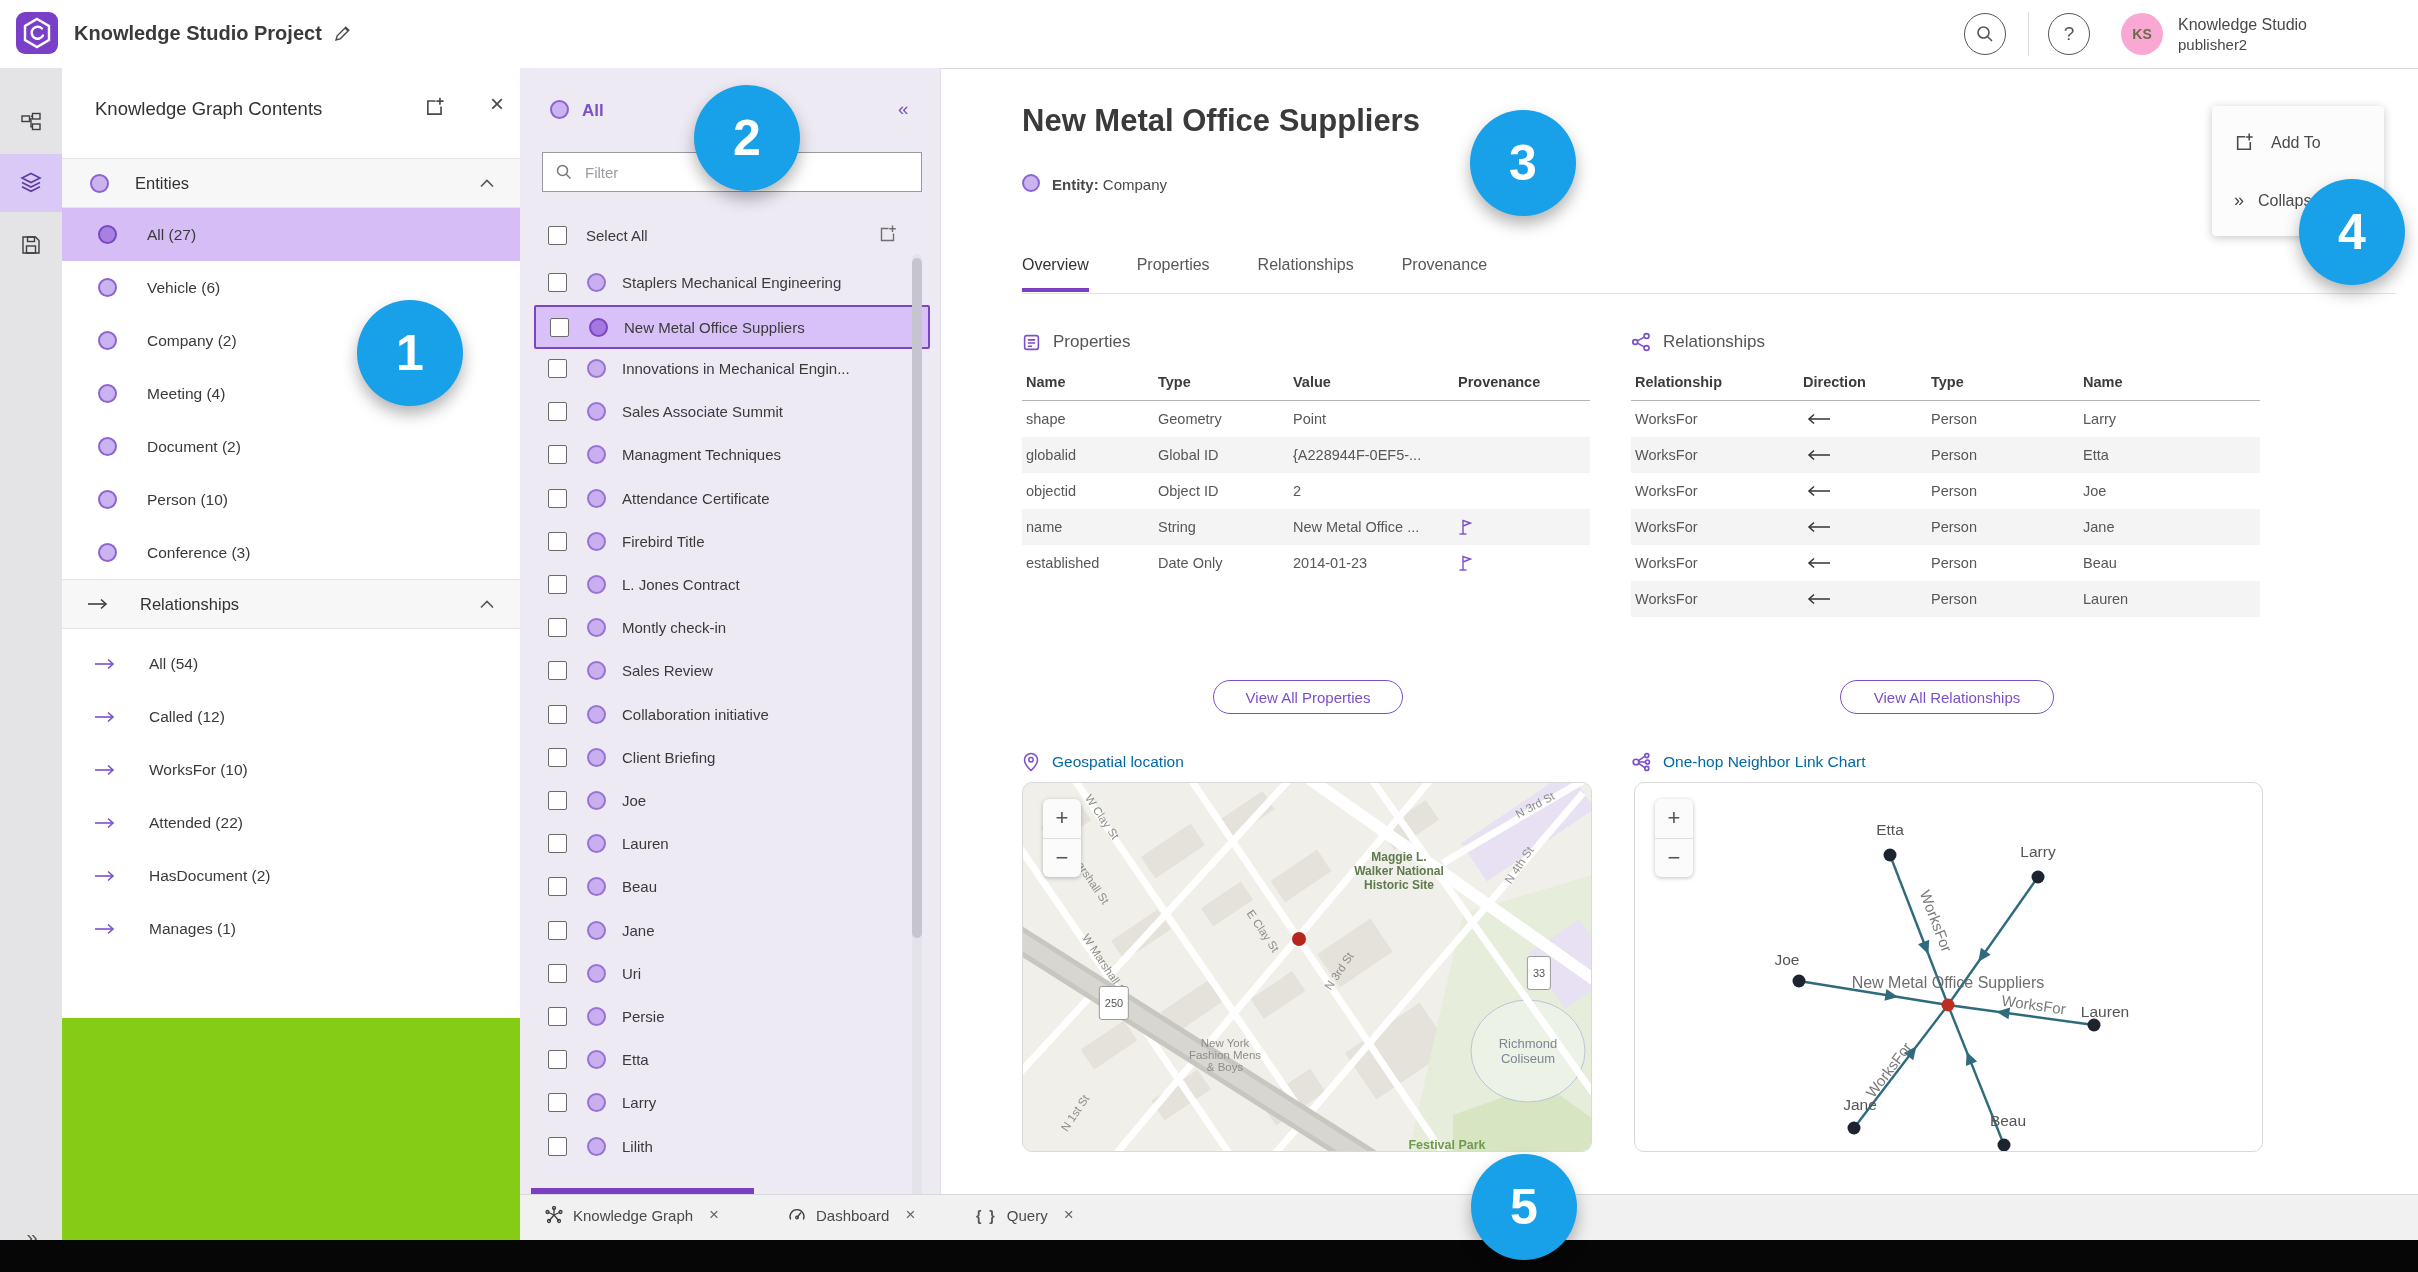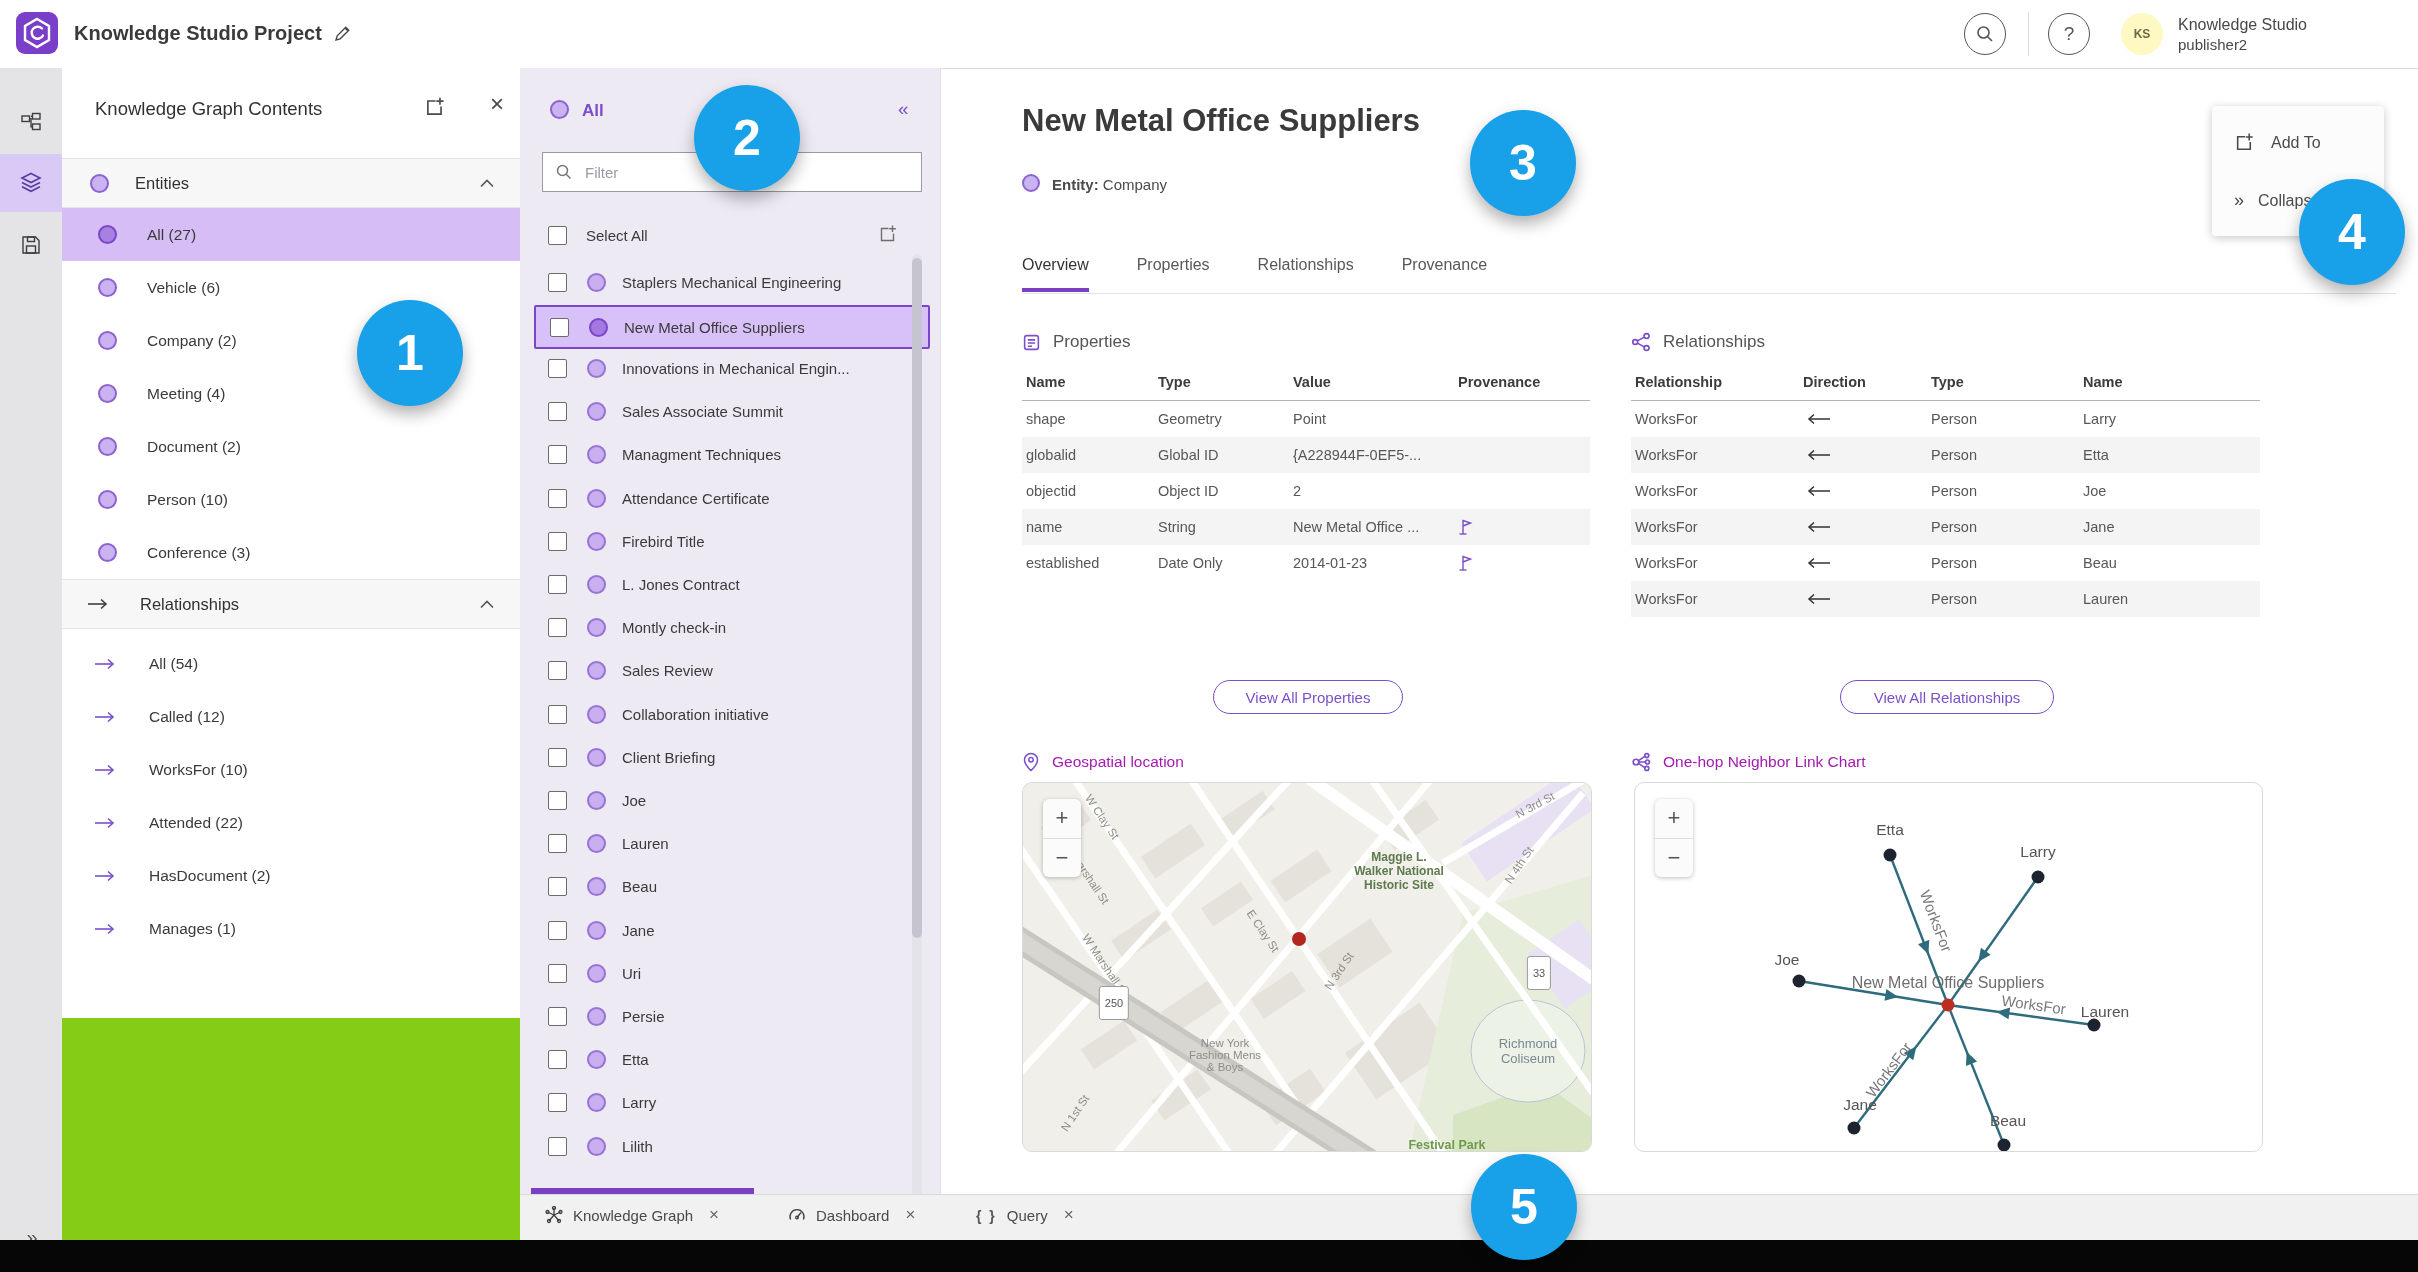--- a/index.html
+++ b/index.html
@@ -9,22 +9,22 @@
   svg{display:block;}
 
   
   .topbar{left:0;top:0;width:2418px;height:68px;background:#fff;border-bottom:1px solid #d9d9d9;}
   .logo{left:16px;top:12px;width:42px;height:42px;border-radius:9px;background:#7a3fc8;}
   .app-title{left:74px;top:22px;font-size:20px;font-weight:600;color:#3a3a3a;}
   .pencil{left:332px;top:24px;}
   .circle-btn{width:42px;height:42px;border-radius:50%;border:1.5px solid #555;box-sizing:border-box;
               display:flex;align-items:center;justify-content:center;background:#fff;}
   .tb-divider{left:2028px;top:12px;width:1px;height:44px;background:#dcdcdc;}
-  .avatar{left:2121px;top:13px;width:42px;height:42px;border-radius:50%;background:#fef9c3;
-          display:flex;align-items:center;justify-content:center;font-size:12px;font-weight:700;color:#6b6b4a;}
+  .avatar{left:2121px;top:13px;width:42px;height:42px;border-radius:50%;background:#f9a8d4;
+          display:flex;align-items:center;justify-content:center;font-size:14px;font-weight:700;color:#6b6b4a;}
   .user-line1{left:2178px;top:16px;font-size:16px;color:#484848;}
   .user-line2{left:2178px;top:36px;font-size:15px;color:#484848;}
   .help-q{font-size:19px;color:#555;font-weight:400;}
 
   
   .rail{left:0;top:68px;width:62px;height:1172px;background:#e4e4e6;}
   .rail-item{left:0;width:62px;height:58px;display:flex;align-items:center;justify-content:center;}
   .rail-active{background:#d9c9f7;}
 
   
@@ -69,21 +69,21 @@
   .d-title{left:1022px;top:103px;font-size:31px;font-weight:600;color:#3a3a3a;}
   .ent-dot{left:1022px;top:174px;width:18px;height:18px;border-radius:50%;background:#cbb2f0;border:2px solid #8c64d2;box-sizing:border-box;}
   .ent-line{left:1052px;top:176px;font-size:15px;color:#4a4a4a;}
   .ent-line b{font-weight:700;}
   .tabs-row{left:1022px;top:256px;display:flex;gap:48px;}
   .d-tab{font-size:16px;color:#585858;padding-bottom:14px;cursor:pointer;}
   .d-tab.active{color:#333;border-bottom:4px solid #7b3fc4;}
   .tabs-line{left:1022px;top:293px;width:1374px;height:1px;background:#e3e3e3;}
 
   .sec-heading{display:flex;align-items:center;gap:12px;font-size:17px;color:#555;}
-  .sub-heading{display:flex;align-items:center;gap:12px;font-size:15.5px;color:#a21caf;justify-content:flex-end;}
+  .sub-heading{display:flex;align-items:center;gap:12px;font-size:15.5px;color:#0369a1;justify-content:flex-end;}
 
   table.dt{border-collapse:collapse;table-layout:fixed;}
   table.dt th{font-size:14.5px;font-weight:700;color:#3c3c3c;text-align:left;padding:4px 4px 10px 4px;border-bottom:1px solid #b3b3b3;}
   table.dt td{font-size:14.5px;color:#575757;height:36px;padding:0 4px;white-space:nowrap;overflow:hidden;}
   table.dt tr.stripe td{background:#f4f4f4;}
   .lk{color:#7b4fc9;}
   .dir-arrow{color:#333;}
 
   .pill{box-sizing:border-box;height:34px;border:1.5px solid #7b4fc9;border-radius:18px;background:#fff;
         color:#7b4fc9;font-size:15px;display:flex;align-items:center;justify-content:center;cursor:pointer;

